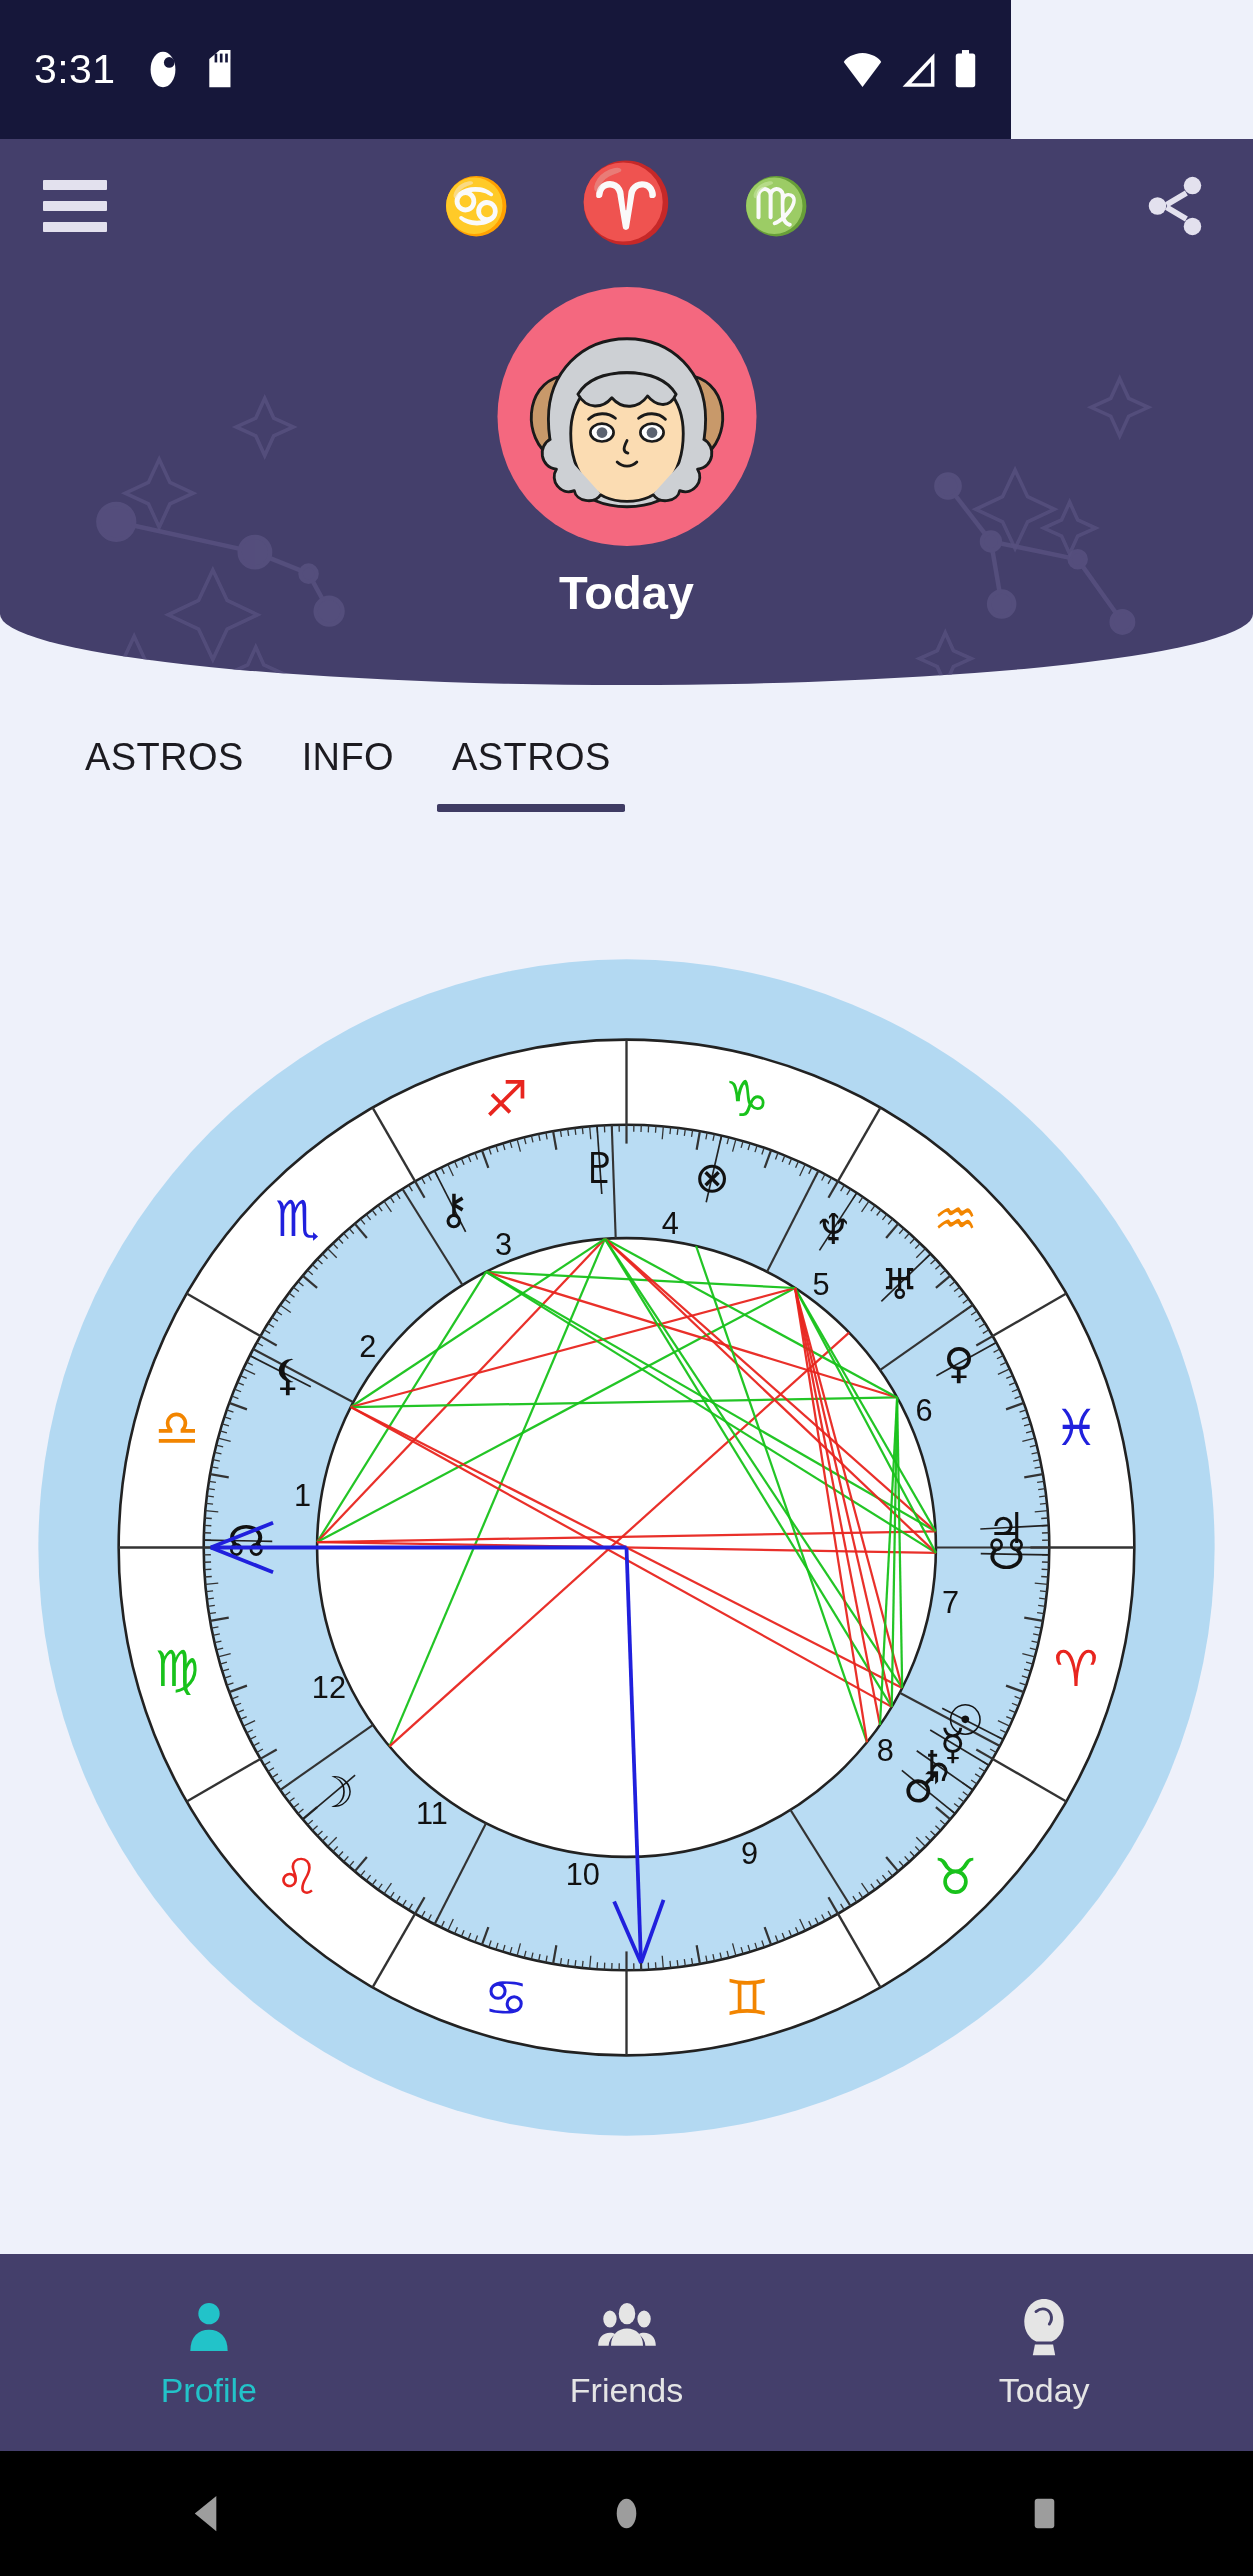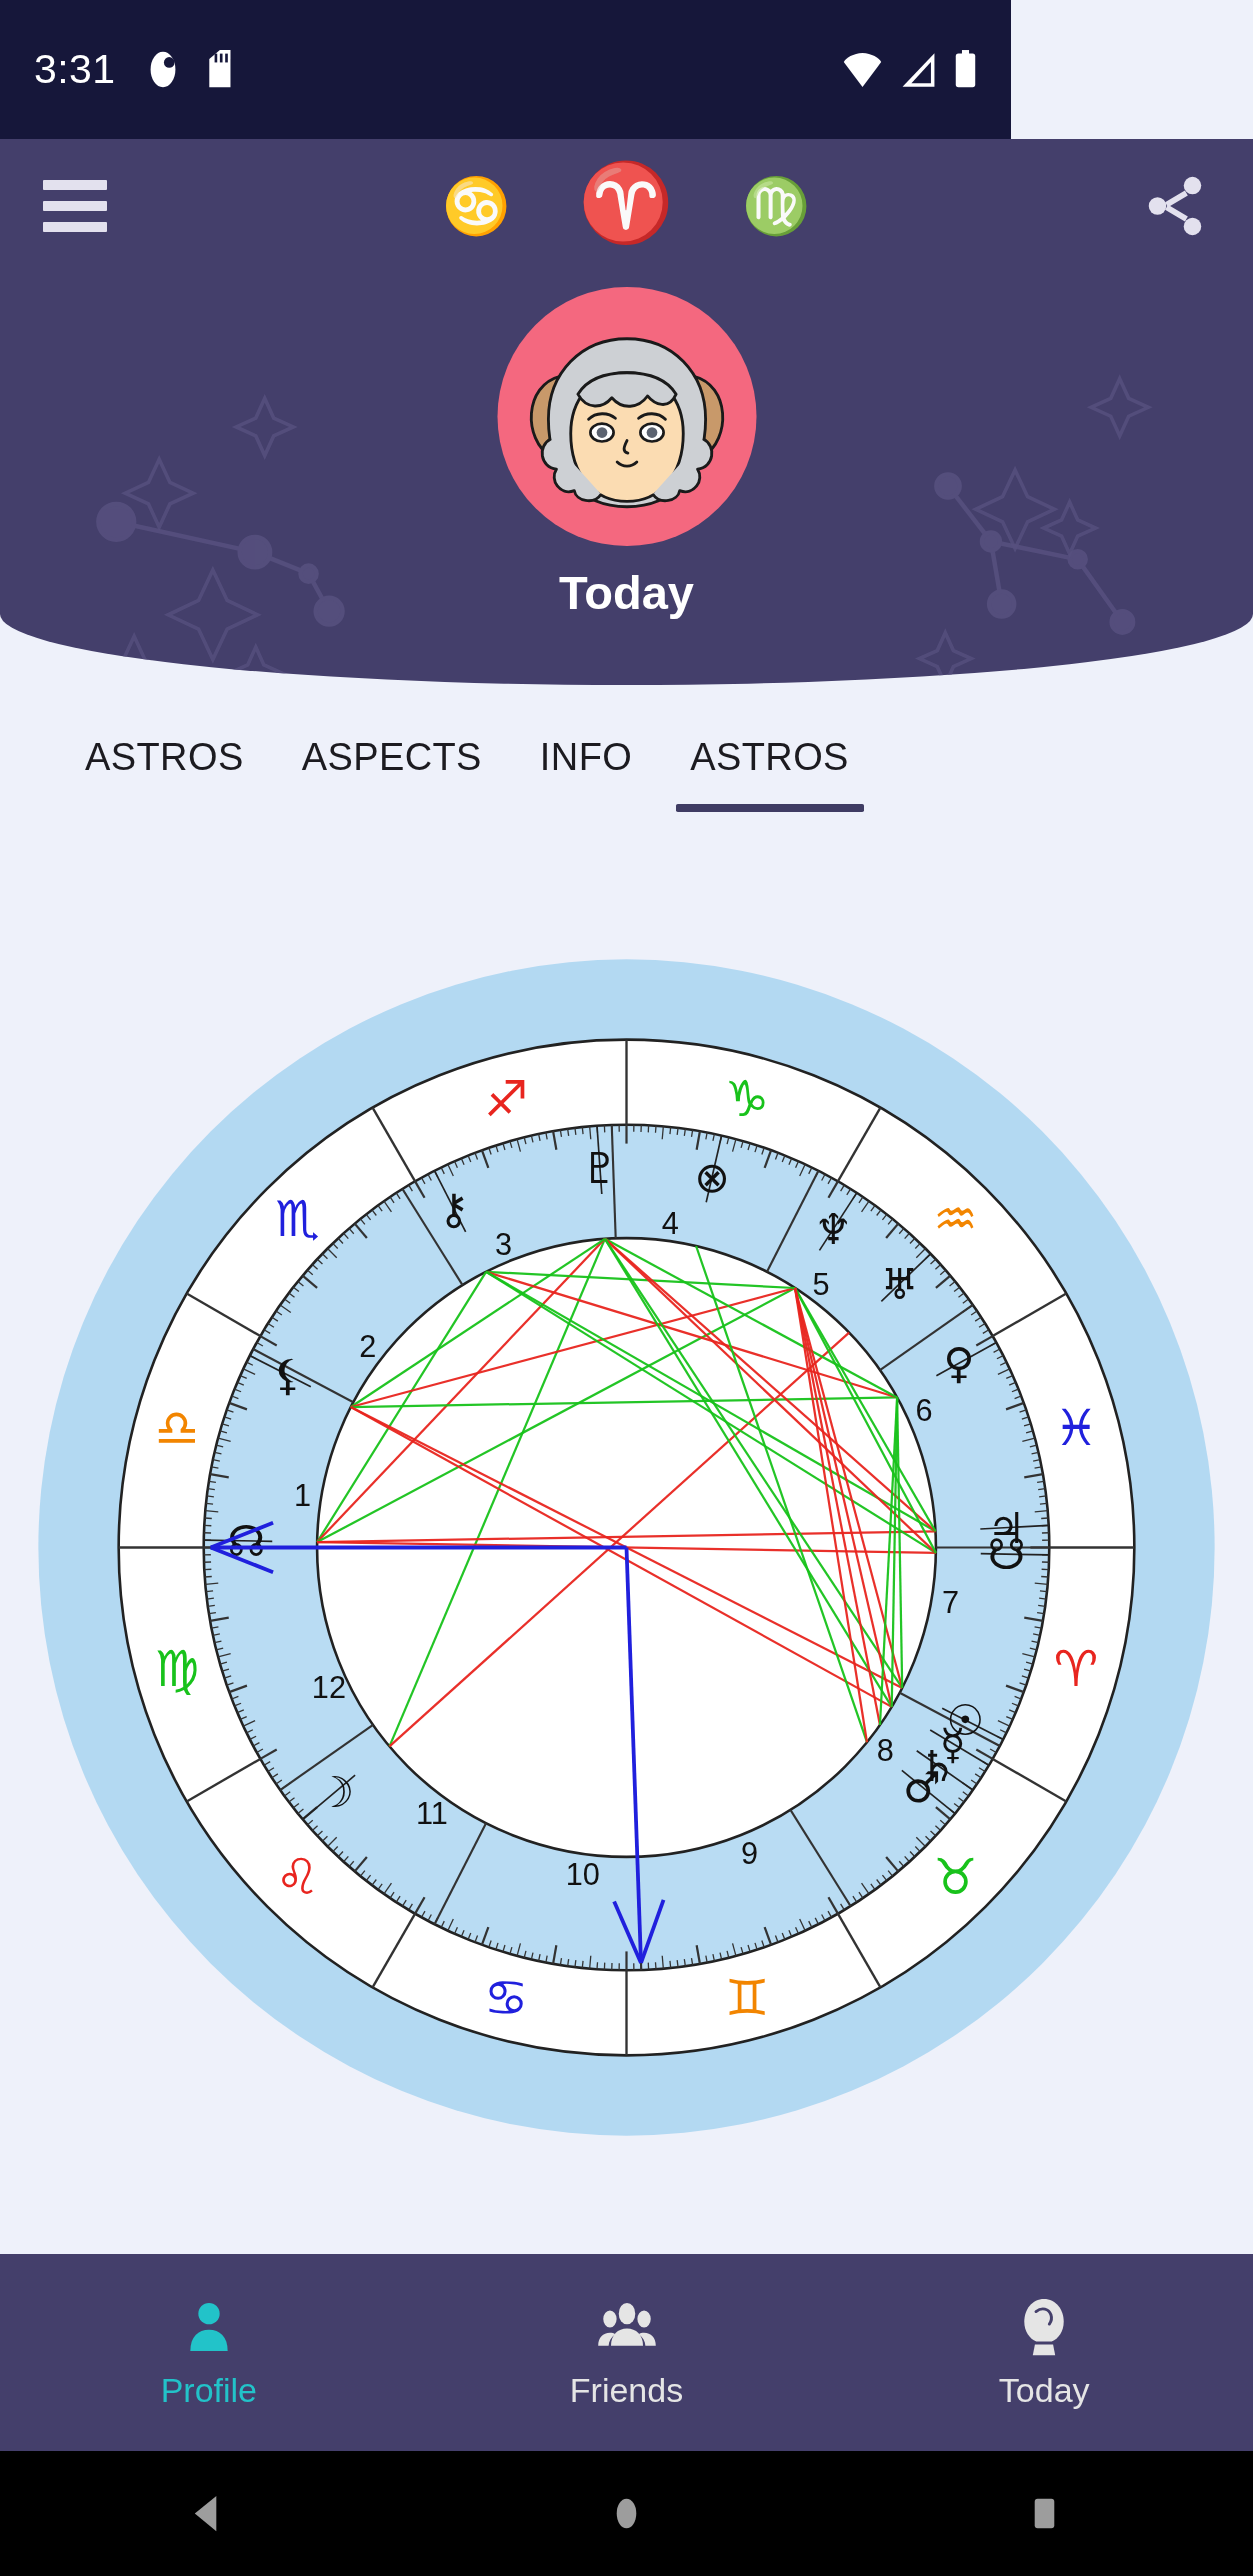--- a/index.html
+++ b/index.html
@@ -222,23 +222,20 @@
       </svg>
     </div>
   </div>
 
   <div id="profile-name">Today</div>
 </div>
 
 <div id="tabs">
   <div class="tab">
     <span>ASTROS</span>
-  </div>
-  <div class="tab">
-    <span>ASPECTS</span>
   </div>
   <div class="tab">
     <span>INFO</span>
   </div>
   <div class="tab active">
     <span>ASTROS</span>
     <span class="tab-underline" style="background: rgb(63, 60, 99);"></span>
   </div>
 </div>
 

